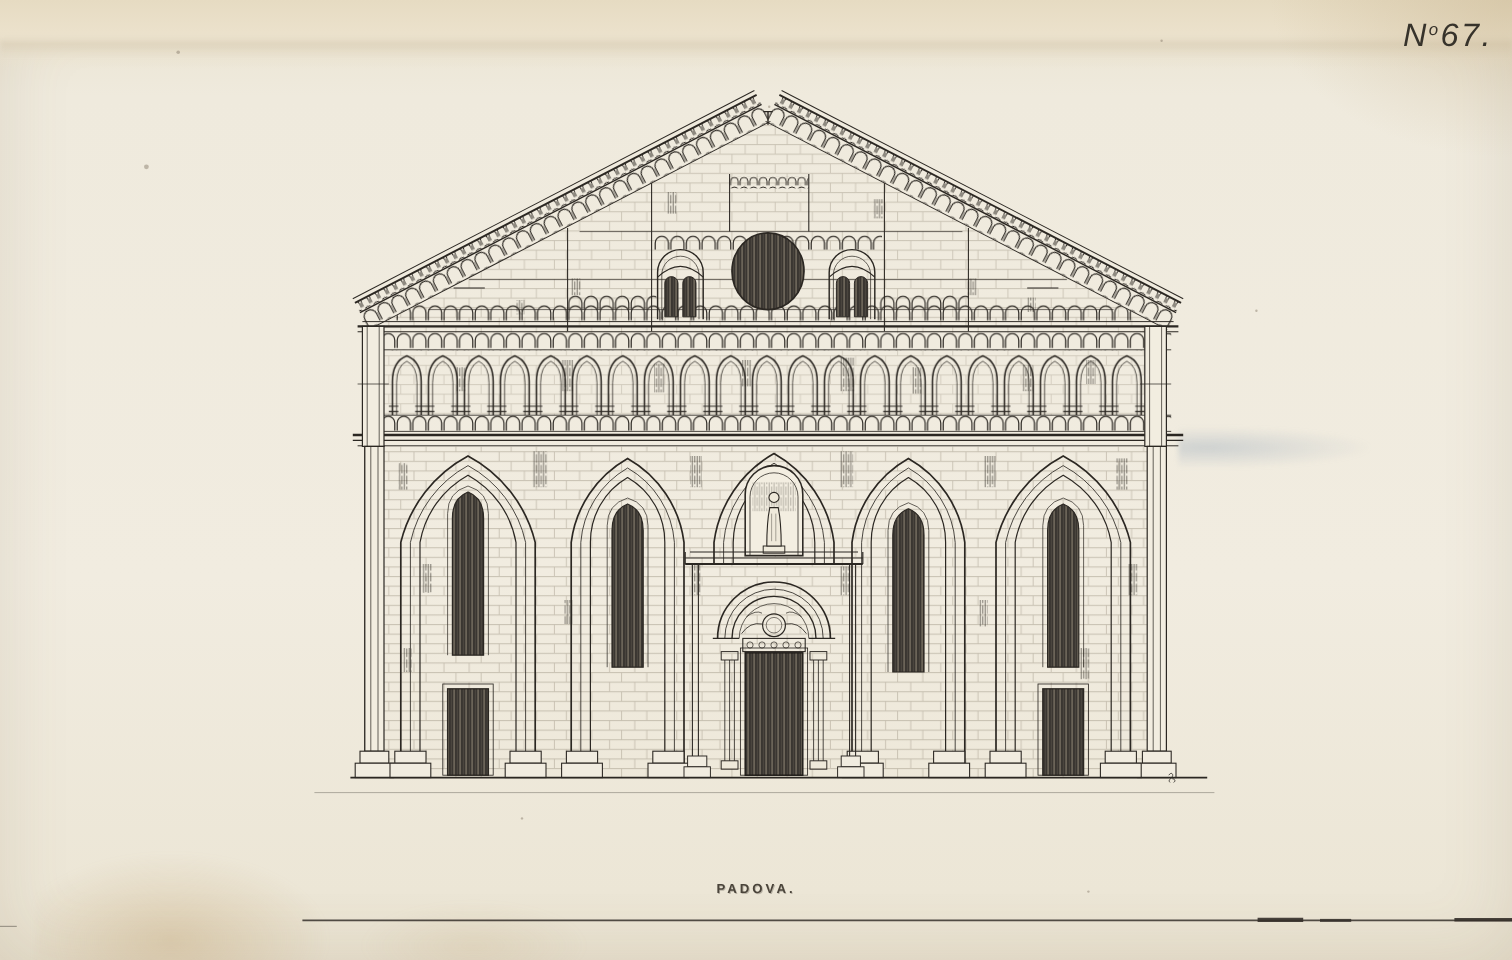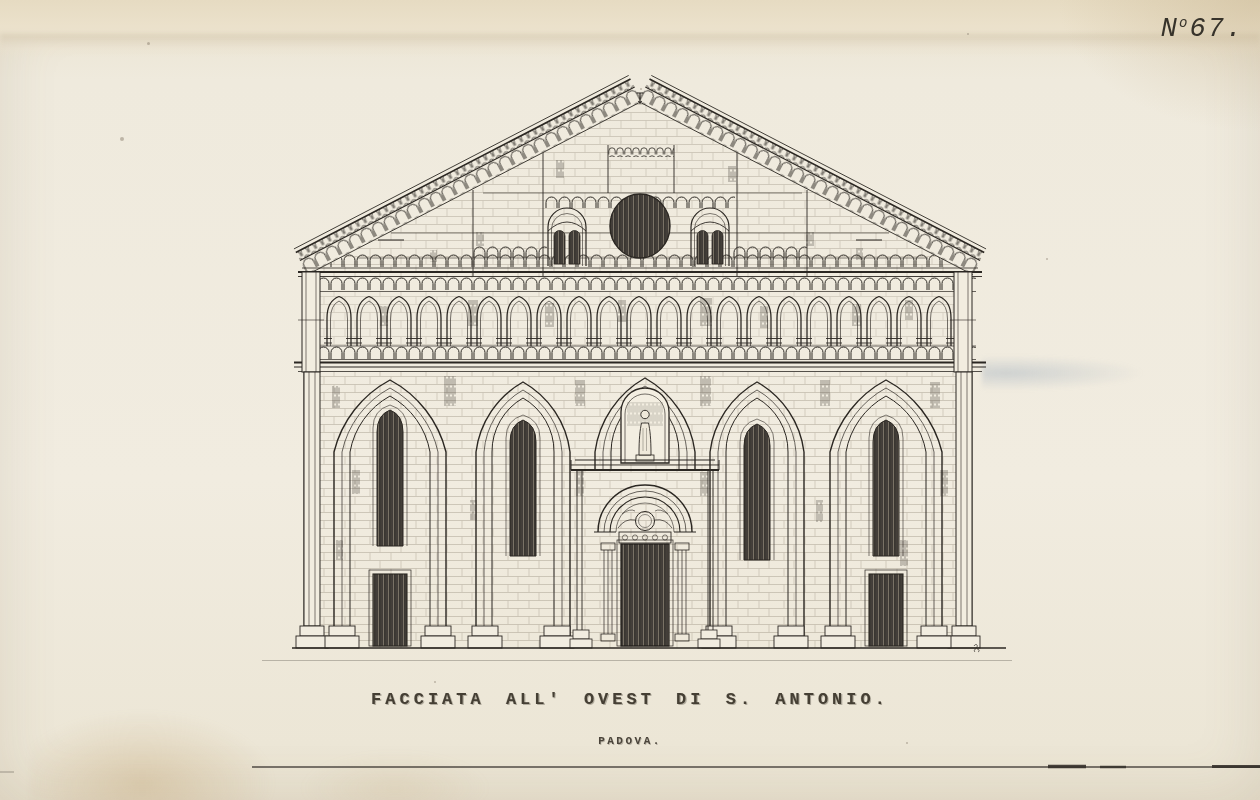--- a/index.html
+++ b/index.html
@@ -1,20 +1,20 @@
 <!DOCTYPE html>
 <html><head>
 <meta charset="utf-8">
 <style>
   html,body{margin:0;padding:0;background:#d8d2c2;}
   .plate{
     position:relative; width:1260px; height:800px; overflow:hidden;
     background:linear-gradient(180deg,#eae3d0 0%,#efeadd 10%,#f1ece0 60%,#ece6d6 93%,#e9e2d0 100%);
     box-shadow:inset 0 0 60px rgba(120,100,70,.14);
-    font-family:Liberation Mono, monospace;
+    font-family:Liberation Sans, sans-serif;
   }
   .stain{position:absolute; pointer-events:none;}
   .stain-top{left:0;top:0;width:1260px;height:58px;
     background:linear-gradient(180deg,#e6dbc2 0%,#eade1c700 100%);
     background:linear-gradient(180deg,#e6dbc2 0%,#ebe1cb 45%,rgba(235,225,205,0) 100%);}
   .edge-shadow-top{left:0;top:34px;width:1260px;height:14px;
     background:linear-gradient(180deg,rgba(150,128,92,.16),rgba(150,128,92,0));filter:blur(2px);}
   .stain-corner-tr{right:0;top:0;width:230px;height:150px;
     background:radial-gradient(ellipse at 100% 0%,rgba(198,178,140,.45),rgba(198,178,140,0) 62%);}
   .stain-bl{left:30px;bottom:-8px;width:250px;height:100px;
@@ -372,16 +372,15 @@
         <path d="M1048 766.5H1086" stroke-width="3.5" opacity=".9"></path>
         <path d="M1100 767H1126" stroke-width="2.5" opacity=".85"></path>
         <path d="M1212 766.5H1260" stroke-width="3" opacity=".9"></path>
         <path d="M0 772H14" stroke-width="1" opacity=".4"></path>
       </g>
     </g>
   </svg>
 
   <div class="plate-number"><span>N</span><span class="sup">o</span><span>67.</span></div>
 
-  <div class="caption caption-title">FACCIATA ALL' OVEST DI S. ANTONIO.</div>
   <div class="caption caption-subtitle">PADOVA.</div>
 
 </div>
 
 </body></html>

